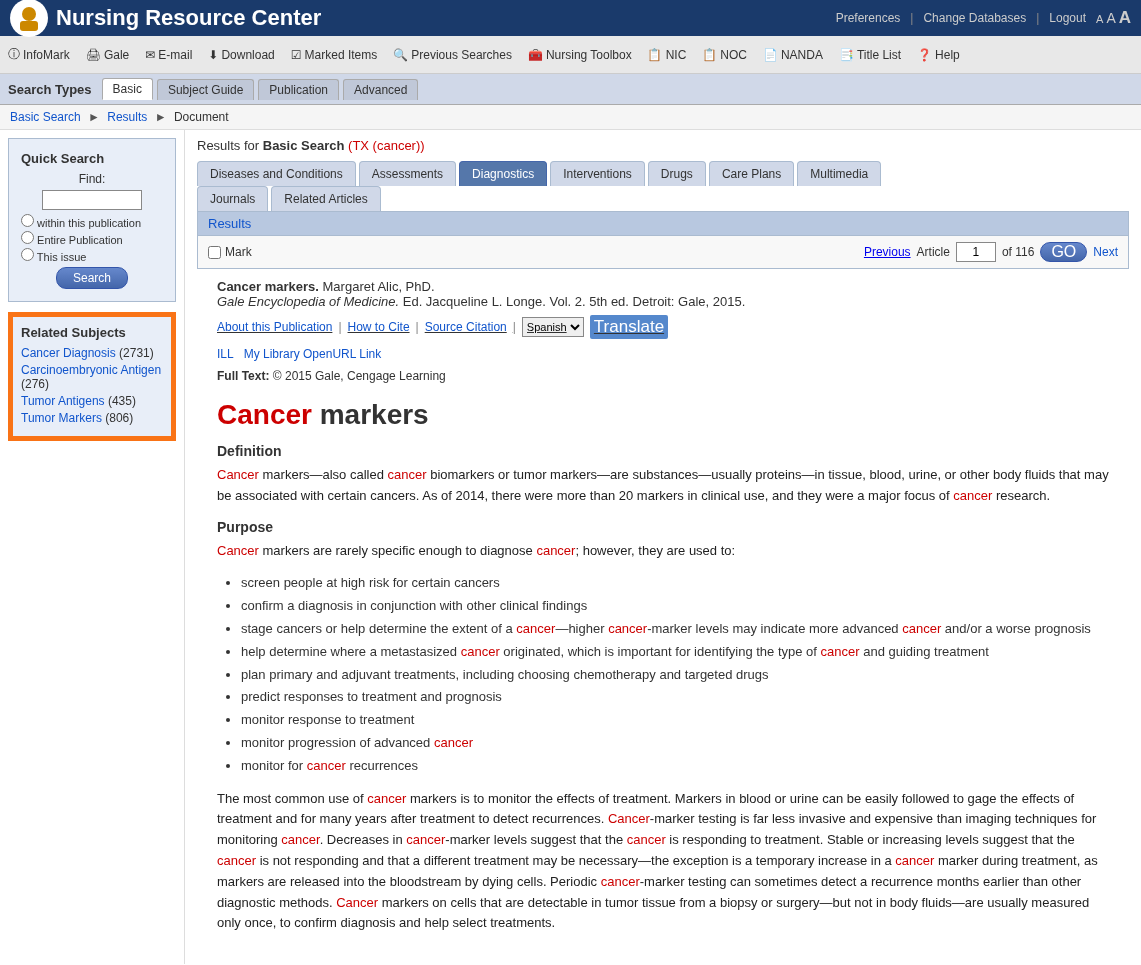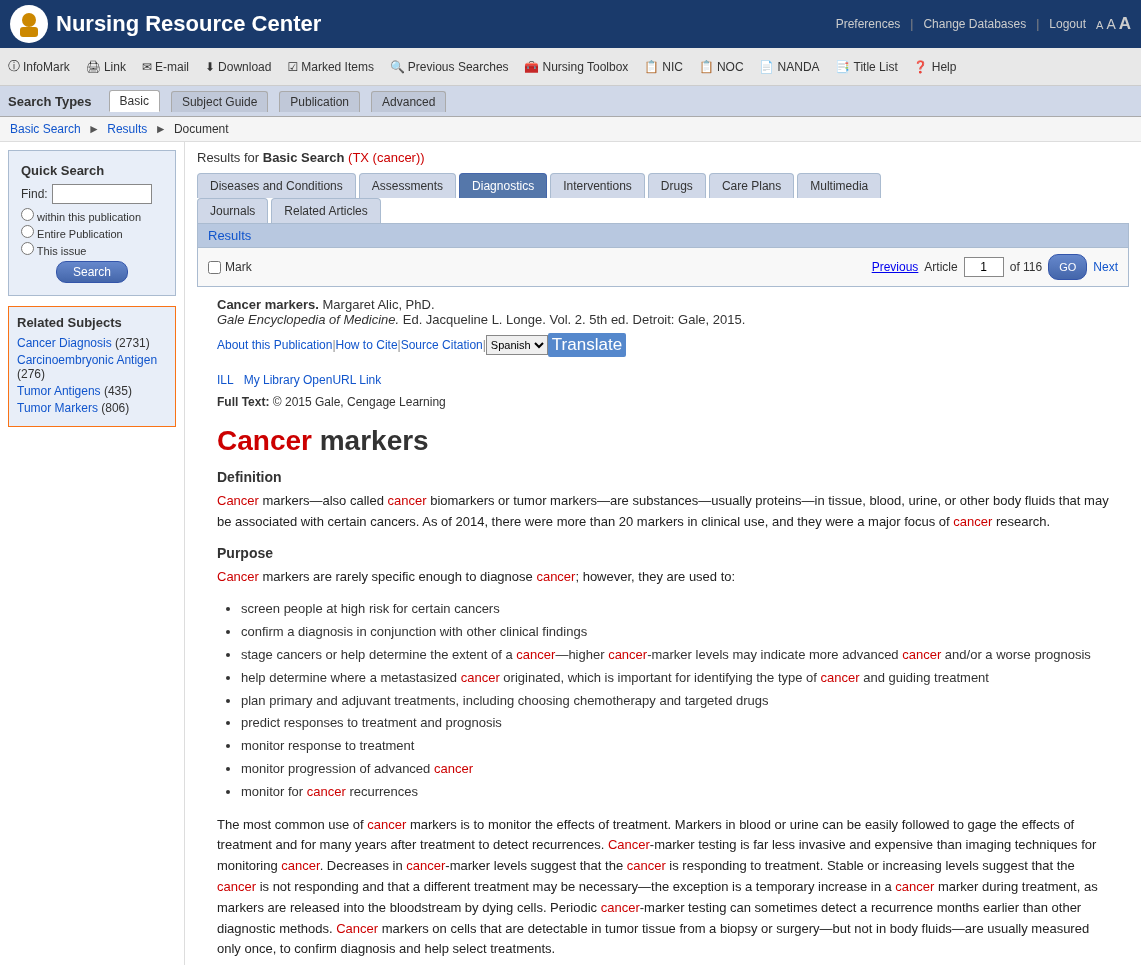--- a/index.html
+++ b/index.html
@@ -1,61 +1,61 @@
 <!DOCTYPE html>
 <html><head>
   <meta charset="utf-8">
   <style>
     * { margin: 0; padding: 0; box-sizing: border-box; }
     body { font-family: Arial, sans-serif; font-size: 13px; color: #333; background: #fff; width: 1141px; }
 
     
-    .header { background: #1a3a6b; display: flex; align-items: center; justify-content: space-between; padding: 4px 10px; height: 48px; }
+    .header { background: #1a3a6b; display: flex; align-items: center; justify-content: space-between; padding: 4px 10px; height: 36px; }
     .header-left { display: flex; align-items: center; gap: 8px; }
     .header-logo { width: 38px; height: 38px; background: #fff; border-radius: 50%; overflow: hidden; display: flex; align-items: center; justify-content: center; font-size: 10px; color: #333; }
     .header-title { color: #fff; font-size: 22px; font-weight: bold; }
     .header-right { display: flex; align-items: center; gap: 10px; color: #ccc; font-size: 12px; }
     .header-right a { color: #ccc; text-decoration: none; }
     .header-right .separator { color: #888; }
     .font-size-controls { display: flex; align-items: baseline; gap: 3px; }
     .font-size-controls span { color: #ccc; }
     .font-size-controls .fs-small { font-size: 11px; }
     .font-size-controls .fs-med { font-size: 14px; }
     .font-size-controls .fs-large { font-size: 17px; font-weight: bold; }
 
     
     .toolbar { background: #e8e8e8; display: flex; align-items: center; padding: 4px 8px; gap: 16px; border-bottom: 1px solid #ccc; height: 38px; }
     .toolbar-item { display: flex; align-items: center; gap: 3px; font-size: 12px; color: #333; cursor: pointer; text-decoration: none; }
 
     
-    .search-types { background: #d0d8e8; display: flex; align-items: center; padding: 4px 8px; gap: 11px; border-bottom: 1px solid #aaa; }
+    .search-types { background: #d0d8e8; display: flex; align-items: center; padding: 4px 8px; gap: 4px; border-bottom: 1px solid #aaa; }
     .search-types-label { font-size: 13px; font-weight: bold; margin-right: 6px; }
     .search-tab { padding: 3px 10px; font-size: 12px; background: #c0c8d8; border: 1px solid #aaa; border-bottom: none; cursor: pointer; text-decoration: none; color: #333; border-radius: 3px 3px 0 0; }
     .search-tab.active { background: #fff; border-bottom: 1px solid #fff; color: #333; }
 
     
     .breadcrumb { padding: 5px 10px; font-size: 12px; color: #333; border-bottom: 1px solid #ddd; background: #f5f5f5; }
     .breadcrumb a { color: #1155cc; text-decoration: none; }
     .breadcrumb .sep { color: #555; margin: 0 4px; }
 
     
     .main-layout { display: flex; }
 
     
     .sidebar { width: 185px; min-width: 185px; padding: 8px; background: #fff; border-right: 1px solid #ddd; }
     .quick-search-box { background: #e8eef8; border: 1px solid #aabbd0; padding: 12px; margin-bottom: 10px; }
     .quick-search-title { font-weight: bold; font-size: 13px; margin-bottom: 6px; }
-    .find-row { display: flex; align-items: center; gap: 4px; margin-bottom: 4px; }
+    .find-row { display: flex; align-items: center; gap: 4px; margin-bottom: 4px; flex-direction: column; }
     .find-label { font-size: 12px; }
     .find-input { width: 100px; height: 20px; border: 1px solid #888; font-size: 12px; padding: 1px 3px; }
     .radio-group { font-size: 11px; margin-bottom: 4px; }
     .radio-group label { display: block; margin-bottom: 2px; }
     .search-btn { background: linear-gradient(to bottom, #6688cc, #4466aa); color: #fff; border: 1px solid #3355aa; border-radius: 10px; padding: 3px 16px; font-size: 12px; cursor: pointer; display: block; margin: 4px auto 0; }
 
-    .related-subjects-box { background: #e8eef8; border: 1px solid #f97316; padding: 8px; }
+    .related-subjects-box { background: #e8eef8; border: 5px solid #f97316; padding: 8px; }
     .related-subjects-title { font-weight: bold; font-size: 13px; margin-bottom: 6px; }
     .related-subject-item { font-size: 12px; margin-bottom: 3px; }
     .related-subject-item a { color: #1155cc; text-decoration: none; }
     .related-subject-count { color: #333; }
 
     
     .content { flex: 1; padding: 8px 12px; }
     .results-for { font-size: 13px; margin-bottom: 8px; }
     .results-for .query { color: #cc0000; }
 
@@ -68,29 +68,29 @@
     
     .results-bar { background: #b8c8e0; padding: 4px 10px; border: 1px solid #aabbd0; margin-bottom: 0; }
     .results-bar a { color: #1155cc; font-size: 13px; text-decoration: none; }
 
     
     .article-nav { display: flex; align-items: center; padding: 6px 10px; border: 1px solid #aabbd0; border-top: none; background: #f8f8f8; gap: 6px; }
     .mark-checkbox { display: flex; align-items: center; gap: 4px; font-size: 12px; }
     .nav-label { font-size: 12px; color: #555; margin-left: auto; }
     .article-input { width: 40px; height: 20px; border: 1px solid #888; text-align: center; font-size: 12px; }
     .of-text { font-size: 12px; }
-    .go-btn { background: linear-gradient(to bottom, #6688cc, #4466aa); color: #fff; border: 1px solid #3355aa; border-radius: 10px; padding: 6px 10px; font-size: 11px; cursor: pointer; }
+    .go-btn { background: linear-gradient(to bottom, #6688cc, #4466aa); color: #fff; border: 1px solid #3355aa; border-radius: 10px; padding: 0 10px; font-size: 16px; cursor: pointer; }
     .nav-link { color: #1155cc; font-size: 12px; text-decoration: none; }
 
     
     .article-content { padding: 10px 20px; }
     .article-citation { font-size: 13px; margin-bottom: 6px; }
     .article-citation b { font-weight: bold; }
     .article-citation i { font-style: italic; }
-    .article-links { font-size: 12px; margin-bottom: 16px; display: flex; align-items: center; flex-wrap: wrap; }
+    .article-links { font-size: 12px; margin-bottom: 8px; display: flex; align-items: center; gap: 6px; flex-wrap: wrap; text-decoration: underline; }
     .article-links a { color: #1155cc; text-decoration: none; }
     .article-links .sep { color: #888; }
     .translate-select { font-size: 11px; height: 20px; border: 1px solid #888; }
     .translate-btn { background: #5588cc; color: #fff; border: none; padding: 2px 4px; font-size: 17px; cursor: pointer; border-radius: 2px; }
     .article-ill { font-size: 12px; margin-bottom: 8px; display: flex; gap: 10px; }
     .article-ill a { color: #1155cc; text-decoration: none; }
     .fulltext-line { font-size: 12px; color: #333; margin-bottom: 16px; }
     .fulltext-line b { font-weight: bold; }
 
     
@@ -137,21 +137,21 @@
   </div>
 </div>
 
 <div class="toolbar">
   <a href="#" class="toolbar-item">
     <span>ⓘ</span>
     <span>InfoMark</span>
   </a>
   <a href="#" class="toolbar-item">
     <span>🖨</span>
-    <span>Link</span>
+    <span>Gale</span>
   </a>
   <a href="#" class="toolbar-item">
     <span>✉</span>
     <span>E-mail</span>
   </a>
   <a href="#" class="toolbar-item">
     <span>⬇</span>
     <span>Download</span>
   </a>
   <a href="#" class="toolbar-item">

